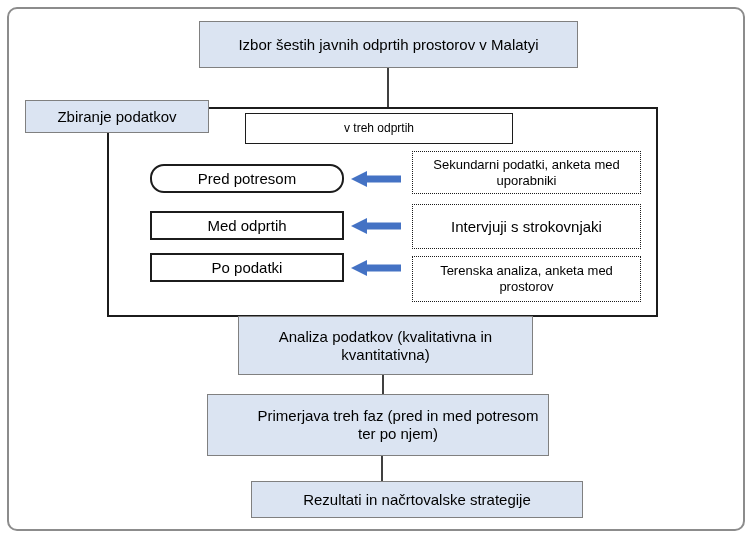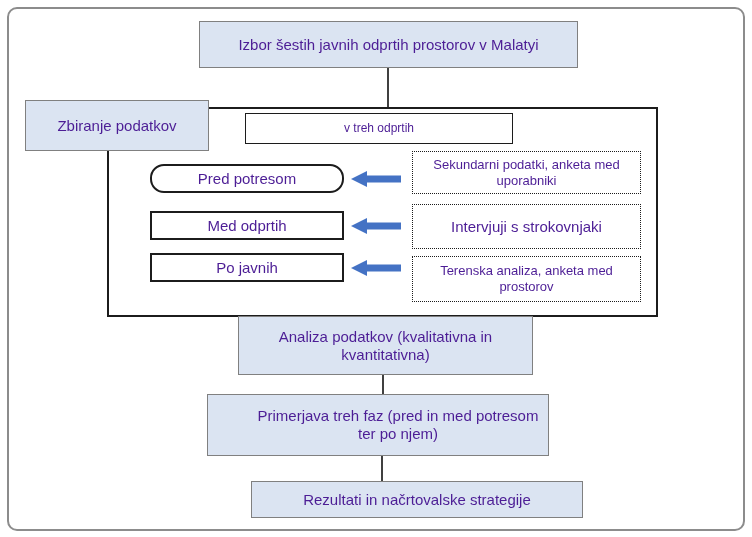--- a/index.html
+++ b/index.html
@@ -2,21 +2,21 @@
 <html style="--box-fill: #dbe4f2; --box-border: #808080; --white-box-border: #1c1c1c; --arrow: #4472c4; --connector: #404040; --page-border: #8c8c8c;"><head>
 <meta charset="utf-8">
 <style>
   html, body { margin: 0; padding: 0; background: #ffffff; }
   .canvas {
     position: relative;
     width: 752px;
     height: 537px;
     background: #ffffff;
     font-family: "Liberation Sans", sans-serif;
-    color: #4c1d95;
+    color: #000000;
     overflow: hidden;
   }
   .page-border {
     position: absolute;
     left: 7px; top: 7px; right: 7px; bottom: 6px;
     border: 2px solid var(--page-border, #8c8c8c);
     border-radius: 10px;
     pointer-events: none;
   }
   .box {
@@ -58,21 +58,21 @@
   }
   .connector-v {
     position: absolute;
     width: 2px;
     background: var(--connector, #404040);
     z-index: 0;
   }
   .fs15 { font-size: 15px; }
   .fs13 { font-size: 13px; }
   .top-box      { left: 199px; top: 21px;  width: 379px; height: 47px; }
-  .side-label   { left: 25px;  top: 100px; width: 184px; height: 51px; z-index: 3; }
+  .side-label   { left: 25px;  top: 100px; width: 184px; height: 33px; z-index: 3; }
   .header-box   { left: 245px; top: 113px; width: 268px; height: 31px; }
   .phase-label  { left: 150px; width: 194px; height: 29px; z-index: 2; }
   .phase-1 { top: 164px; border-radius: 14px; }
   .phase-2 { top: 211px; }
   .phase-3 { top: 253px; }
   .method-box { left: 412px; width: 229px; z-index: 2; }
   .method-1 { top: 151px; height: 43px; }
   .method-2 { top: 204px; height: 45px; }
   .method-3 { top: 256px; height: 46px; }
   .arrow {
@@ -119,21 +119,21 @@
     <path d="M0 8 L16 0 L16 4.5 L50 4.5 L50 11.5 L16 11.5 L16 16 Z" fill="currentColor"></path>
   </svg>
   <div class="box dottedbox fs13 method-box method-1">Sekundarni podatki, anketa med uporabniki</div>
 
   <div class="box whitebox fs15 phase-label phase-2">Med odprtih</div>
   <svg class="arrow arrow-2" viewBox="0 0 50 16">
     <path d="M0 8 L16 0 L16 4.5 L50 4.5 L50 11.5 L16 11.5 L16 16 Z" fill="currentColor"></path>
   </svg>
   <div class="box dottedbox fs15 method-box method-2">Intervjuji s strokovnjaki</div>
 
-  <div class="box whitebox fs15 phase-label phase-3">Po javnih</div>
+  <div class="box whitebox fs15 phase-label phase-3">Po podatki</div>
   <svg class="arrow arrow-3" viewBox="0 0 50 16">
     <path d="M0 8 L16 0 L16 4.5 L50 4.5 L50 11.5 L16 11.5 L16 16 Z" fill="currentColor"></path>
   </svg>
   <div class="box dottedbox fs13 method-box method-3">Terenska analiza, anketa med prostorov</div>
 
   <div class="box bluebox fs15 analysis-box">Analiza podatkov (kvalitativna in kvantitativna)</div>
 
   <div class="connector-v conn-2"></div>
 
   <div class="box bluebox fs15 comparison-box">Primerjava treh faz (pred in med potresom ter po njem)</div>

